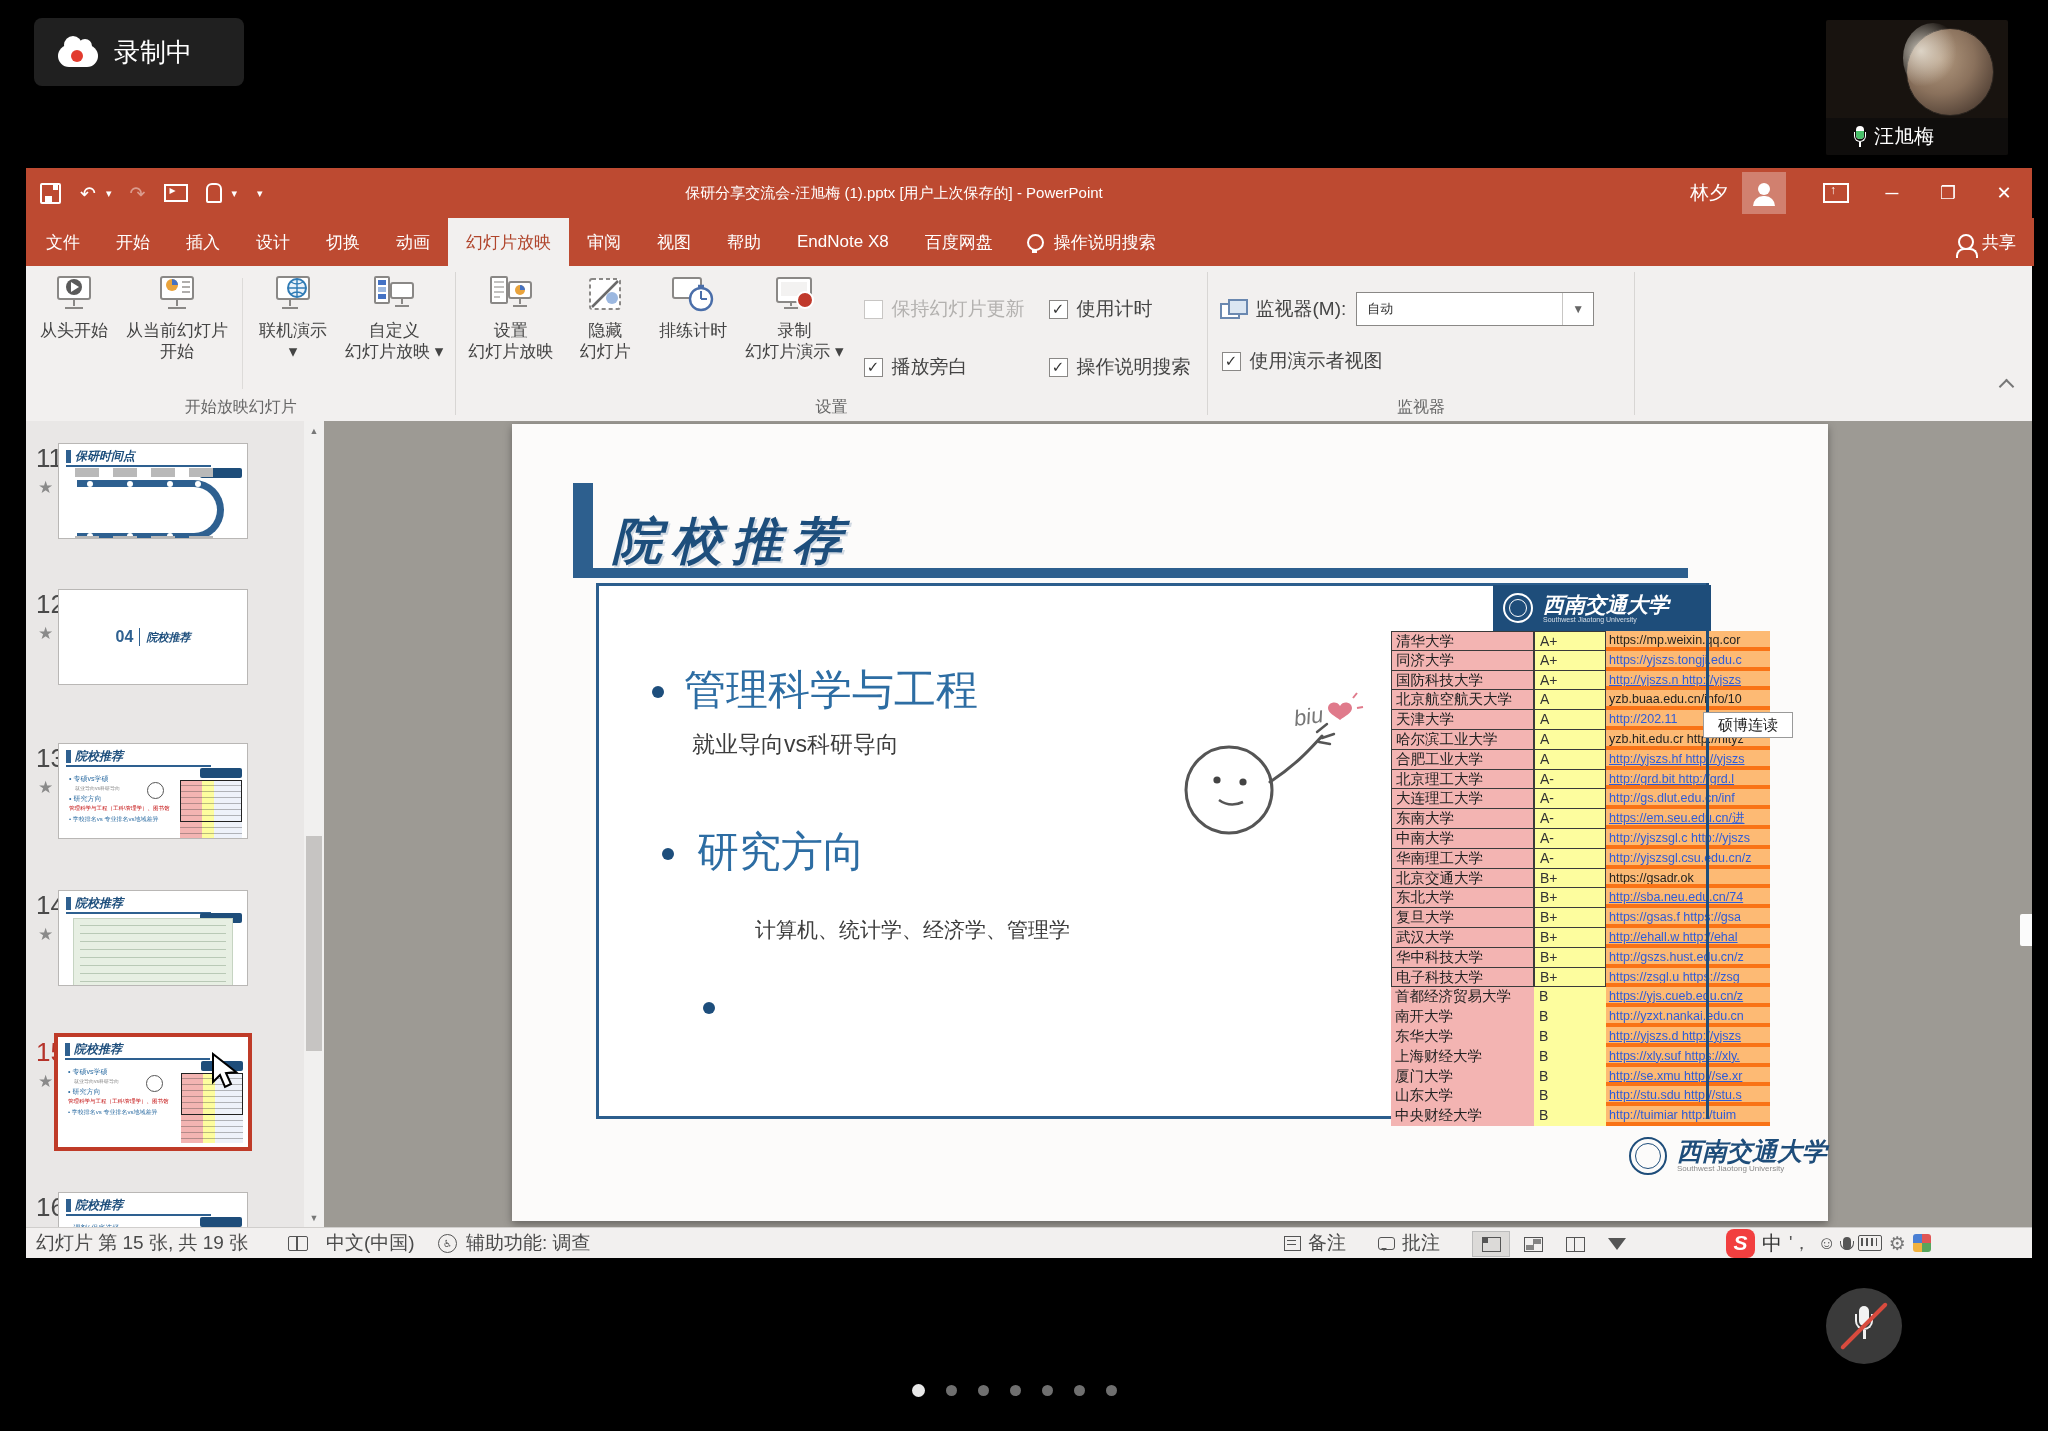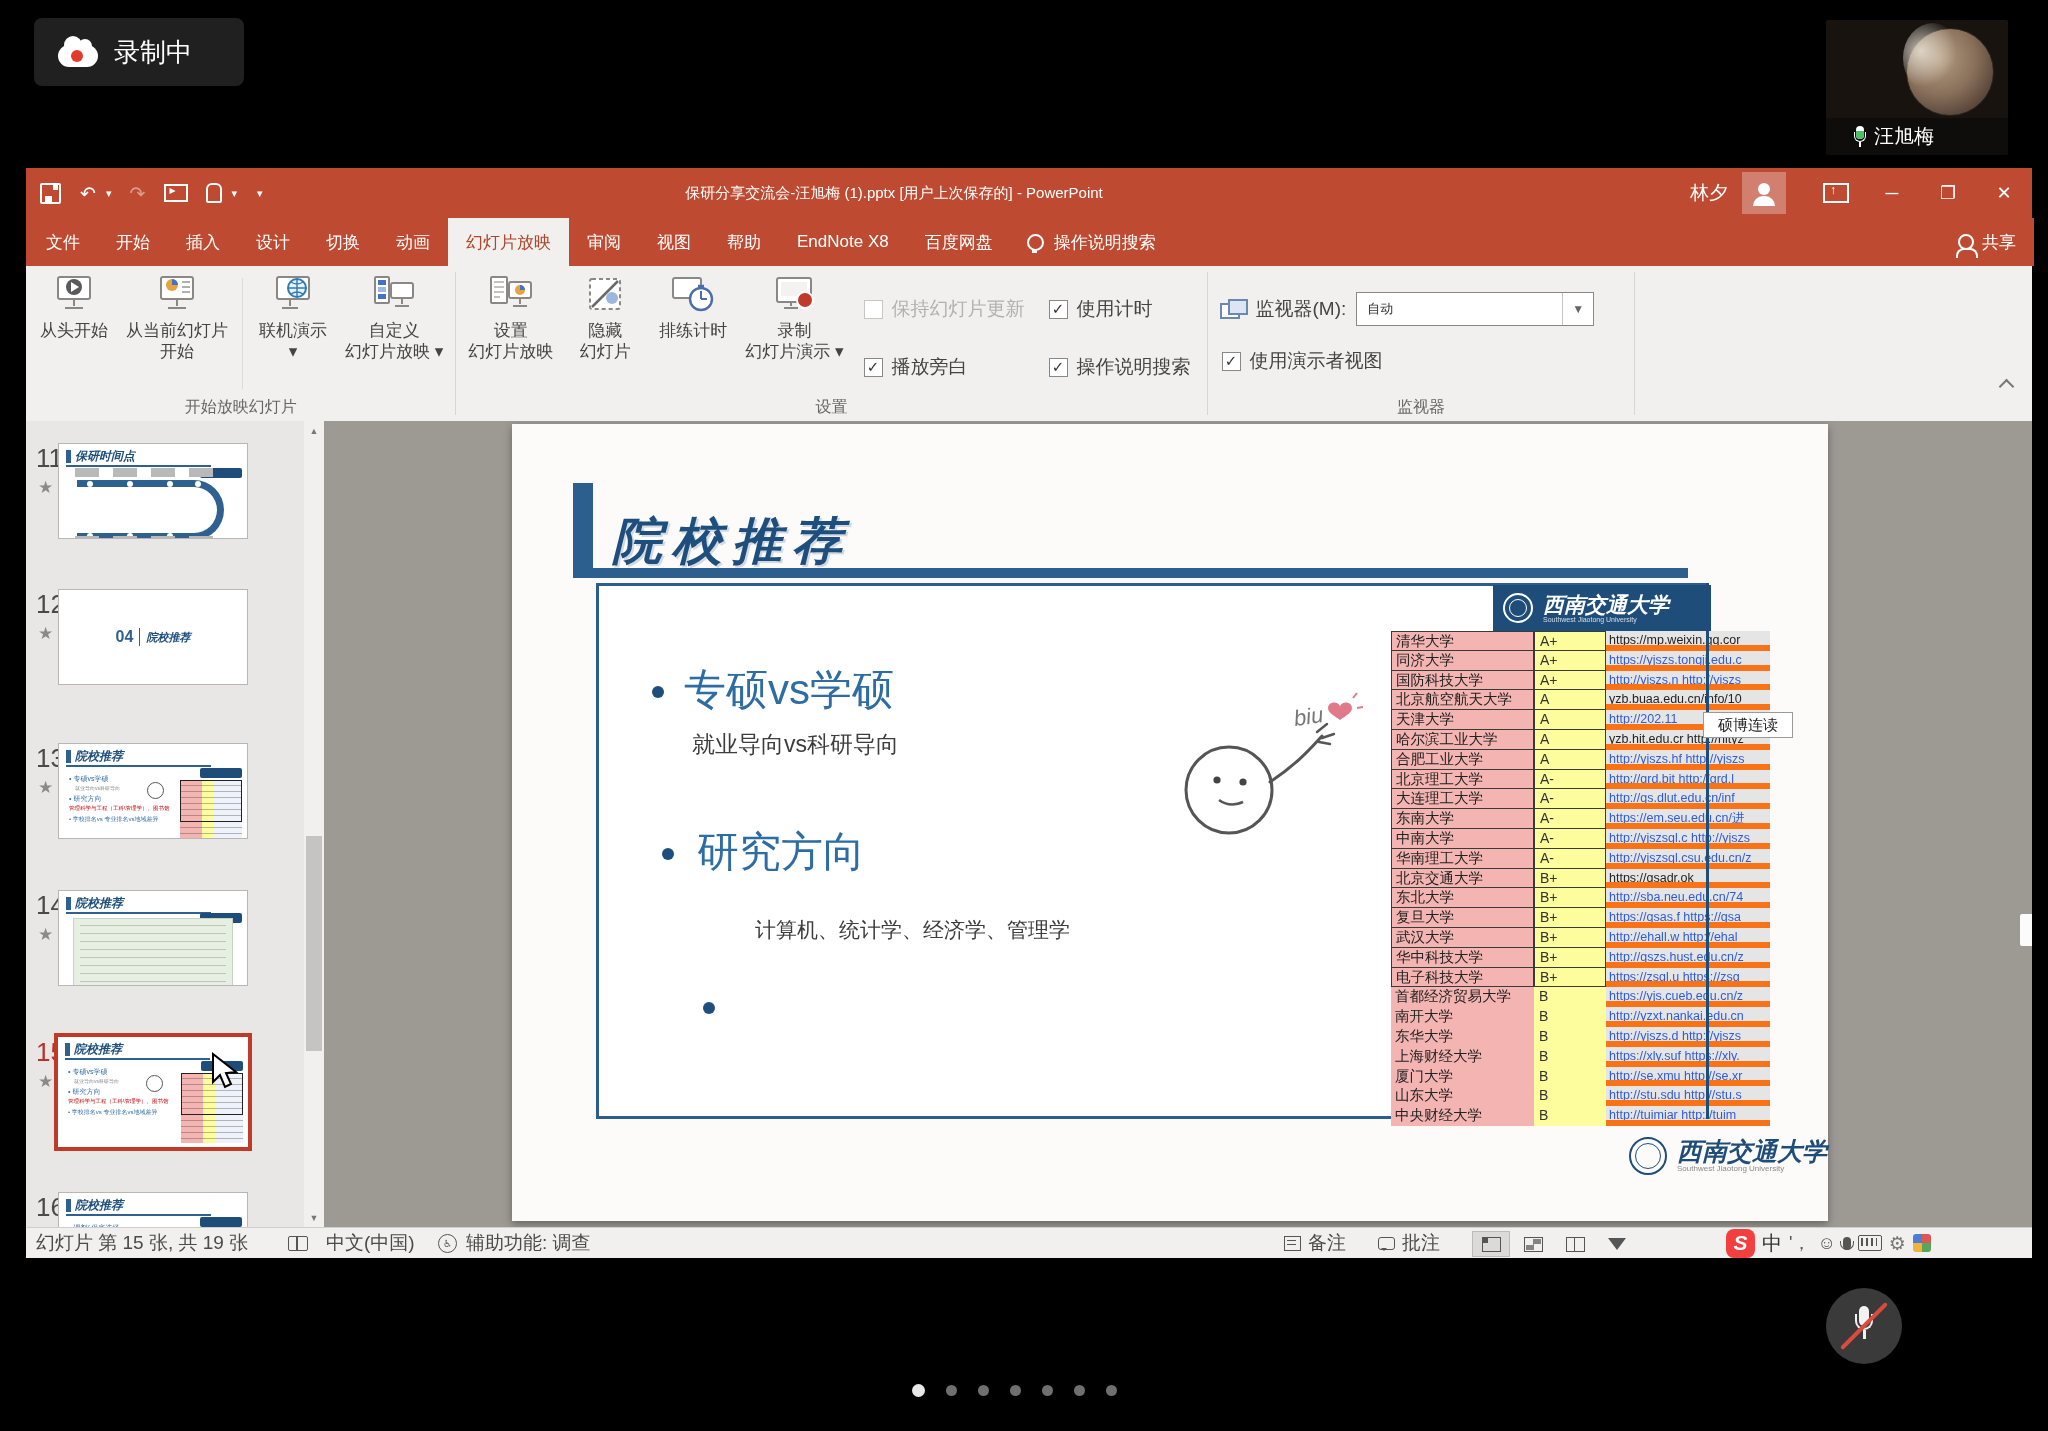--- a/index.html
+++ b/index.html
@@ -154,21 +154,21 @@
   .b-sub{position:absolute;font-size:23px;color:#3d3d3d;white-space:nowrap;}
   #b2-line{position:absolute;left:225px;top:459px;font-size:23px;white-space:nowrap;}
   #b2-line .red{color:#c00000;font-weight:bold;}
   #b2-line .blk{color:#1a1a1a;font-weight:bold;}
   
   #univ{position:absolute;left:879px;top:207px;width:379px;z-index:4;font-family:"Liberation Sans",sans-serif;}
   .trow{display:flex;height:19.8px;box-sizing:border-box;}
   .tc{box-sizing:border-box;overflow:hidden;white-space:nowrap;line-height:19.8px;}
   .tc-name{width:143px;background:#f3b4b2;font-size:14.5px;color:#222;padding-left:4px;}
   .tc-grade{width:72px;background:#fdfd9e;font-size:14px;color:#333;padding-left:5px;}
-  .tc-url{width:164px;background:#e5e5e5;font-size:12.5px;padding-left:3px;border-bottom:6px solid #f97316;}
+  .tc-url{width:164px;background:#fdba74;font-size:12.5px;padding-left:3px;border-bottom:4px solid #f97316;}
   .trow.bordered .tc-name,.trow.bordered .tc-grade{border:1px solid #3a3a3a;border-top:none;}
   .trow.bordered:first-child .tc-name,.trow.bordered:first-child .tc-grade{border-top:1px solid #3a3a3a;}
   .u-dark{color:#222;}
   .u-link{color:#2f5bd7;}
   .u-linku{color:#2f5bd7;text-decoration:underline;}
   #s-note{position:absolute;left:1191px;top:288px;width:88px;height:24px;background:#fff;border:1px solid #9a9a9a;z-index:7;
     font-size:15px;color:#222;line-height:24px;text-align:center;white-space:nowrap;}
   #s-logo2{position:absolute;left:1117px;top:713px;display:flex;align-items:center;gap:10px;}
   #s-logo2 .emblem{border-color:#1e4d7a;width:38px;height:38px;}
   #s-logo2 .emblem::after{border-color:#1e4d7a;}
@@ -520,21 +520,21 @@
     </div>
 
     <div id="canvas">
       <div id="slide">
         <div id="s-bar"></div>
         <div id="s-title">院校推荐</div>
         <div id="s-underline"></div>
         <div id="s-box"></div>
 
         <span class="bullet-dot" style="left:140px;top:262px;"></span>
-        <div class="b-main" style="left:172px;top:238px;">专硕vs学硕</div>
+        <div class="b-main" style="left:172px;top:238px;">管理科学与工程</div>
         <div class="b-sub" style="left:180px;top:305px;">就业导向vs科研导向</div>
 
         <span class="bullet-dot" style="left:150px;top:424px;"></span>
         <div class="b-main" style="left:185px;top:400px;">研究方向</div>
         <div class="b-sub" style="left:243px;top:492px;font-size:21px;">计算机、统计学、经济学、管理学</div>
 
         <span class="bullet-dot" style="left:191px;top:578px;"></span>
 
         <svg width="210" height="170" viewBox="0 0 210 170" style="position:absolute;left:655px;top:268px;">
           <circle cx="62" cy="98" r="43" fill="#fff" stroke="#555" stroke-width="3"></circle>

